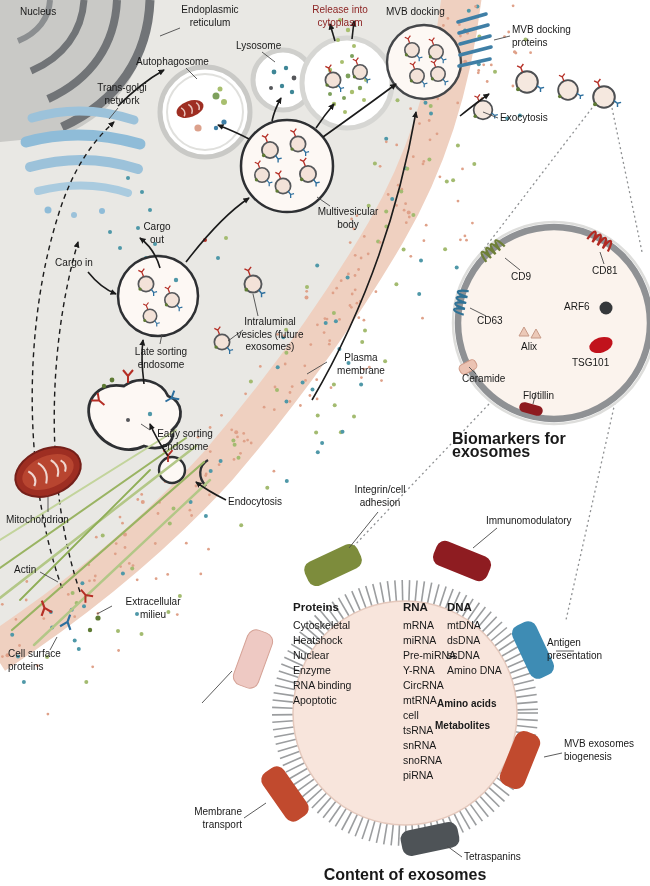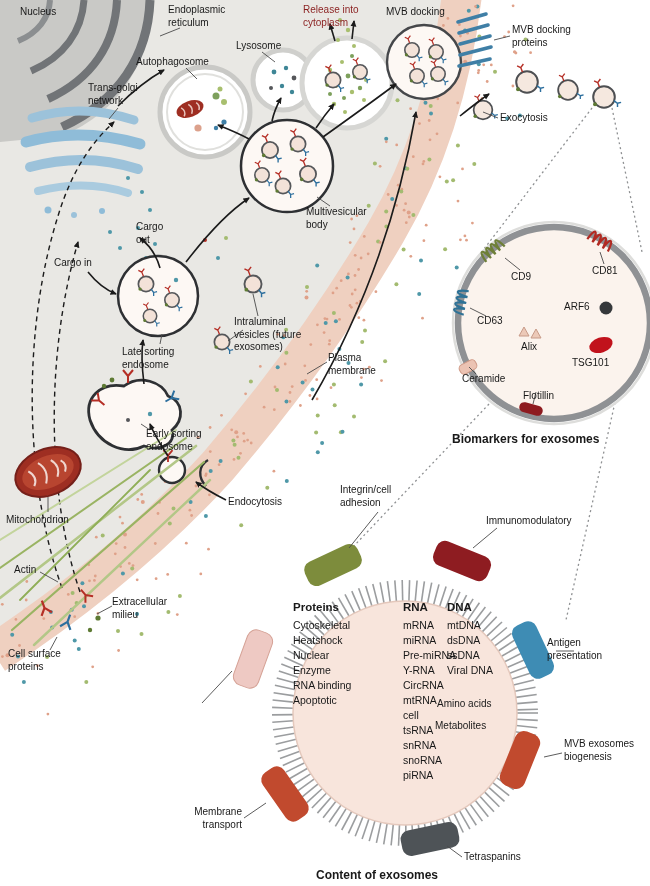--- a/index.html
+++ b/index.html
@@ -1,24 +1,24 @@
 <!DOCTYPE html>
 <html><head>
 <meta charset="utf-8">
 <style>
   *{margin:0;padding:0;box-sizing:border-box}
   html,body{background:#ffffff}
   body{font-family:"Liberation Sans",sans-serif;color:#191919}
   #canvas{position:relative;width:650px;height:886px;overflow:hidden;background:#ffffff}
   #diagram{position:absolute;left:0;top:0}
   .lbl{position:absolute;font-size:10px;line-height:12.5px;color:#191919}
-  .c{text-align:left}
+  .c{text-align:center}
   .r{text-align:right}
-  .b{font-weight:normal}
-  .t{font-size:12px;font-weight:bold}
+  .b{font-weight:bold}
+  .t{font-size:16px;font-weight:bold}
   .maroon{color:#8a1f1f}
   .nw{white-space:nowrap}
   .col{position:absolute;font-size:10.5px;line-height:15px;color:#191919}
   .col .hd{font-weight:bold;font-size:11.5px;margin-bottom:3px}
 </style>
 </head>
 <body>
 
 <div id="canvas">
 
@@ -792,19 +792,19 @@
   <div>snRNA</div>
   <div>snoRNA</div>
   <div>piRNA</div>
 </div>
 
 <div class="col" style="left:447px;top:600px;width:66px">
   <div class="hd">DNA</div>
   <div>mtDNA</div>
   <div>dsDNA</div>
   <div>ssDNA</div>
-  <div>Viral DNA</div>
+  <div>Amino DNA</div>
 </div>
 
 <div class="lbl b nw" style="left:437px;top:698px">Amino acids</div>
 <div class="lbl b nw" style="left:435px;top:720px">Metabolites</div>
 
 </div>
 
 </body></html>

